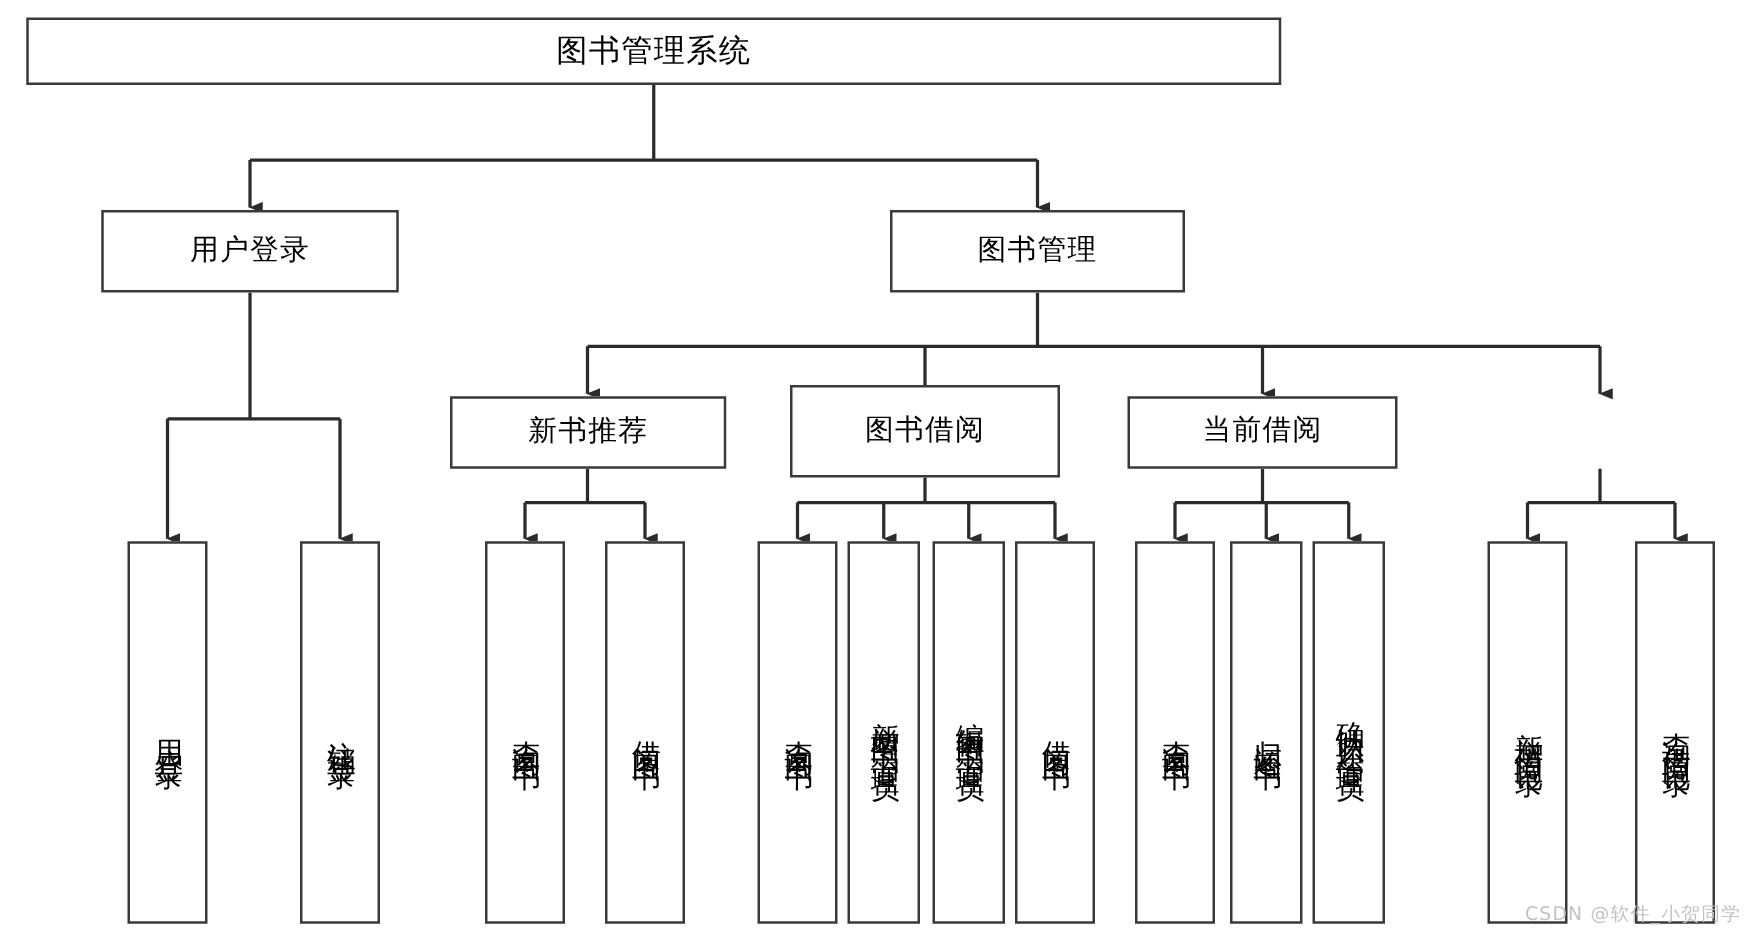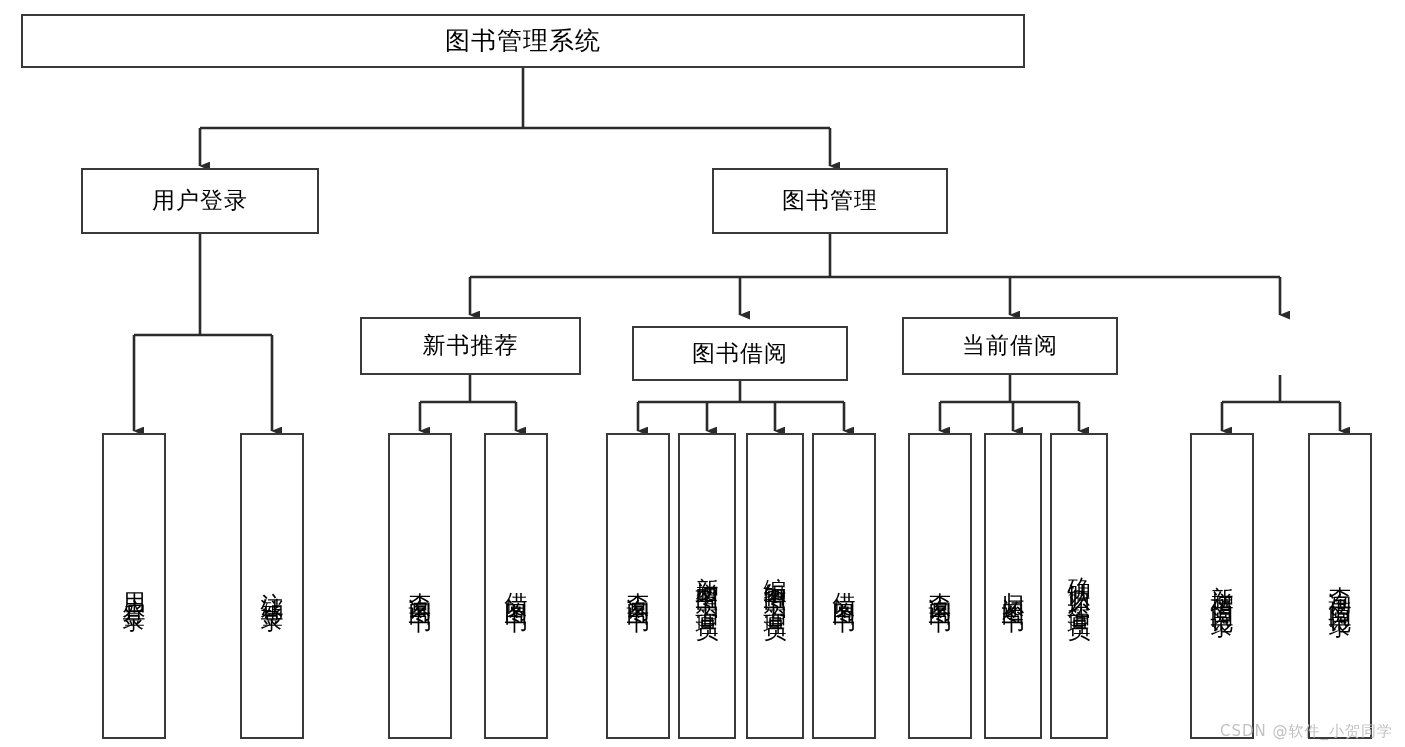--- a/index.html
+++ b/index.html
@@ -135,25 +135,25 @@
   </div>
 
   <div class="node horiz" style="left:360px; top:317px; width:221px; height:58px;">
     <span class="label">新书推荐</span>
   </div>
 
   <div class="node horiz" style="left:712px; top:168px; width:236px; height:66px;">
     <span class="label">图书管理</span>
   </div>
 
-  <div class="node horiz" style="left:632px; top:326px; width:216px; height:55px;">
+  <div class="node horiz" style="left:632px; top:308px; width:216px; height:74px;">
     <span class="label">图书借阅</span>
   </div>
 
-  <div class="node horiz" style="left:902px; top:317px; width:216px; height:58px;">
+  <div class="node horiz" style="left:902px; top:317px; width:216px; height:58px;font-family:Liberation Mono, monospace;">
     <span class="label">当前借阅</span>
   </div>
 
 
   <div class="node vert" style="left:102px; top:433px; width:64px; height:306px;">
     <span class="label">用户登录</span>
   </div>
 
   <div class="node vert" style="left:240px; top:433px; width:64px; height:306px;">
     <span class="label">注销登录</span>

